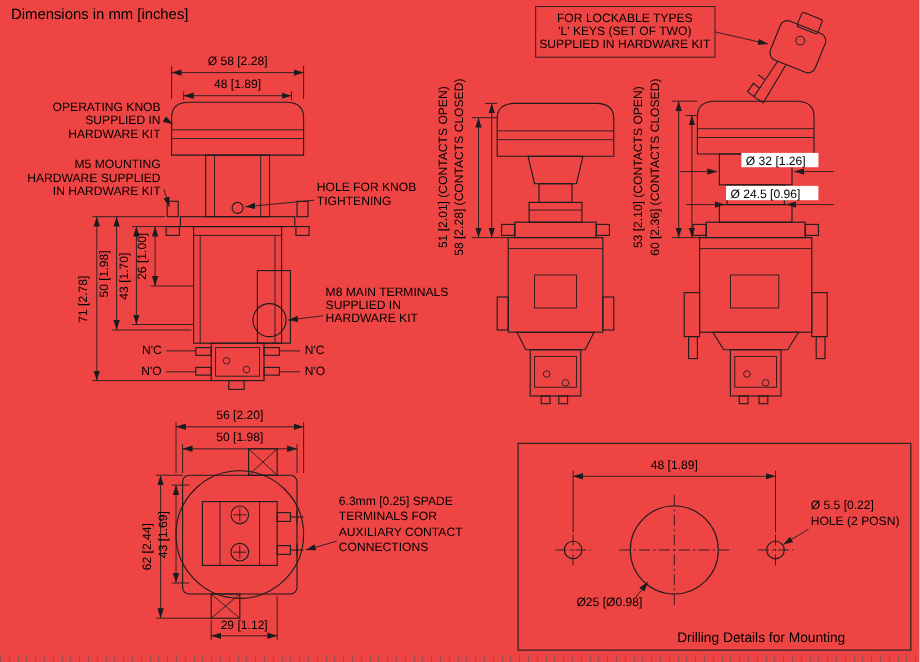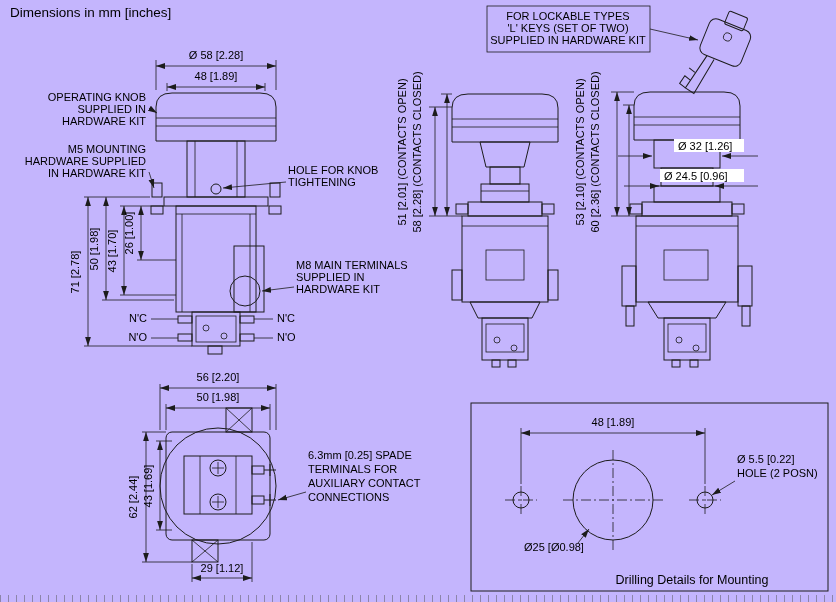--- a/index.html
+++ b/index.html
@@ -1,16 +1,16 @@
 <!DOCTYPE html>
 <html><head>
 <meta charset="utf-8">
 <style>
   html,body{margin:0;padding:0;background:#fff;}
-  .canvas{position:relative;width:836px;height:602px;background:#c4b5fd;
+  .canvas{position:relative;width:836px;height:602px;background:#ef4444;
           font-family:"Liberation Sans",sans-serif;overflow:hidden;}
   .canvas svg{position:absolute;left:0;top:0;}
   .ln{stroke:#1c1c1c;stroke-width:1;fill:none;}
   .thin{stroke:#1c1c1c;stroke-width:.8;fill:none;}
   .dash{stroke:#1c1c1c;stroke-width:.8;fill:none;stroke-dasharray:10 3 2 3;}
   .wbg{fill:#fff;stroke:none;}
   text{font-family:"Liberation Sans",sans-serif;font-size:11px;fill:#000;stroke:none;}
   text.big{font-size:13.5px;}
   text.cap{font-size:12.5px;}
   .ruler{position:absolute;left:0;right:0;bottom:0;height:7px;opacity:.5;

